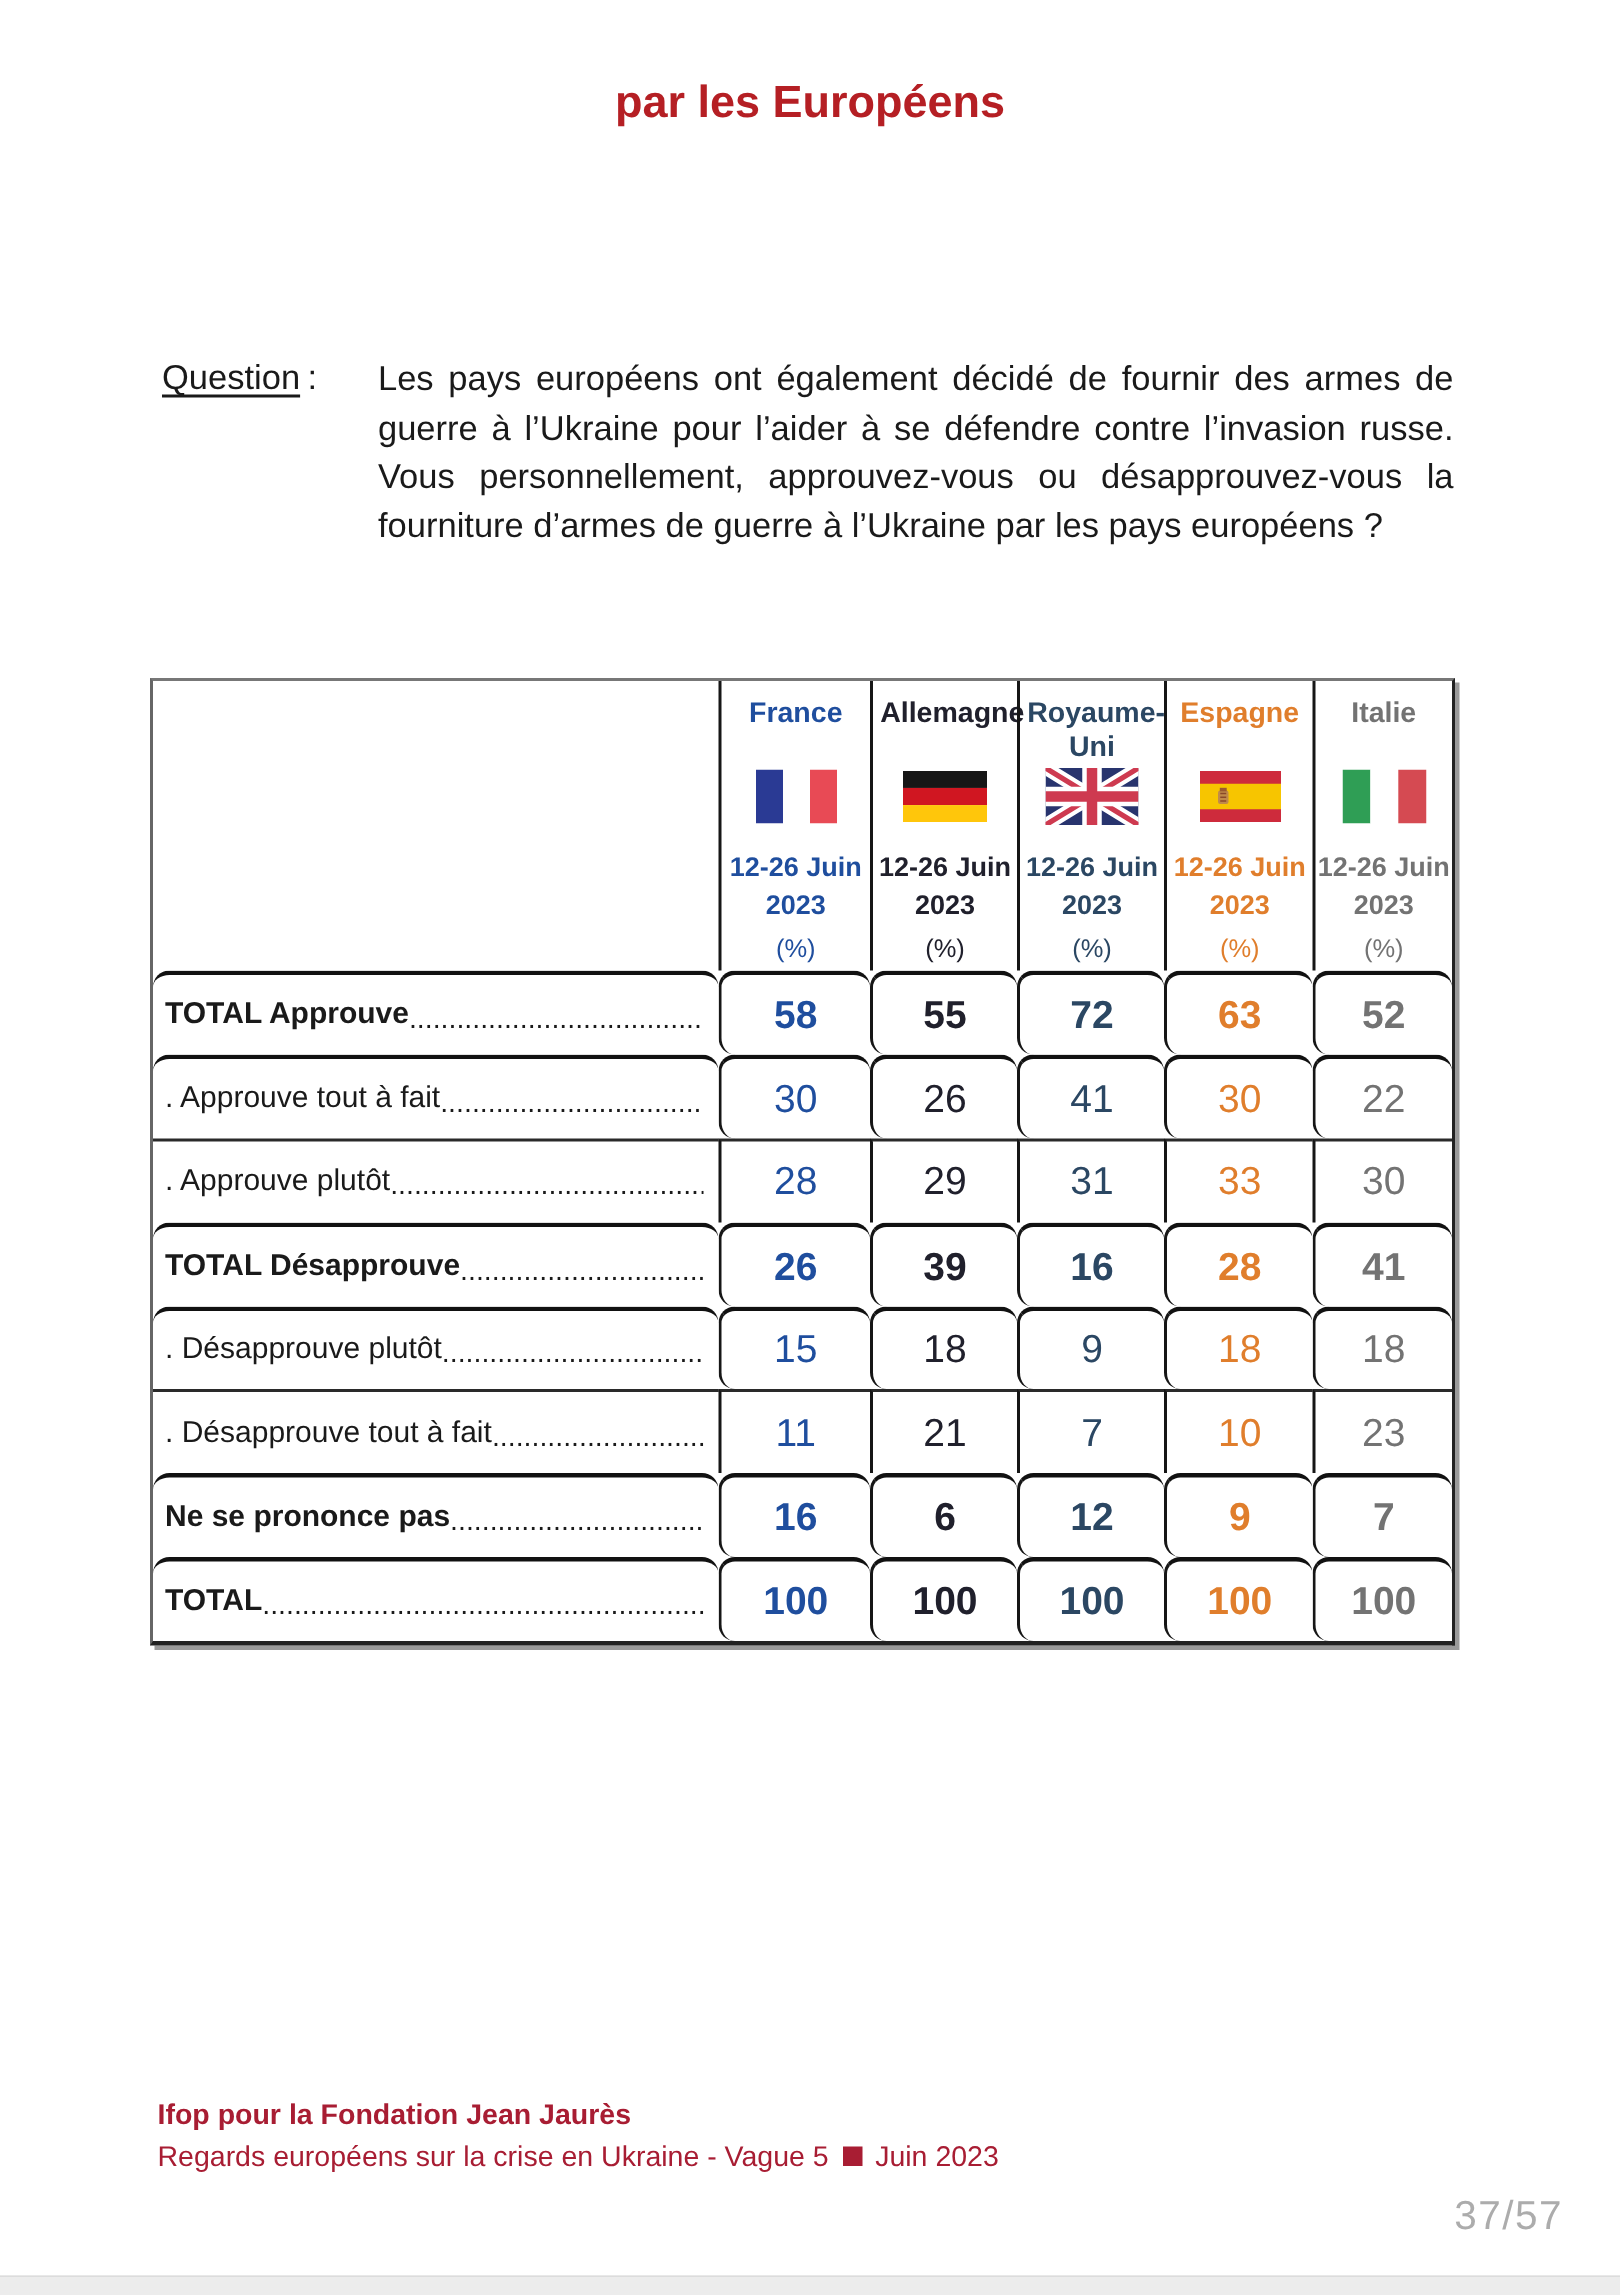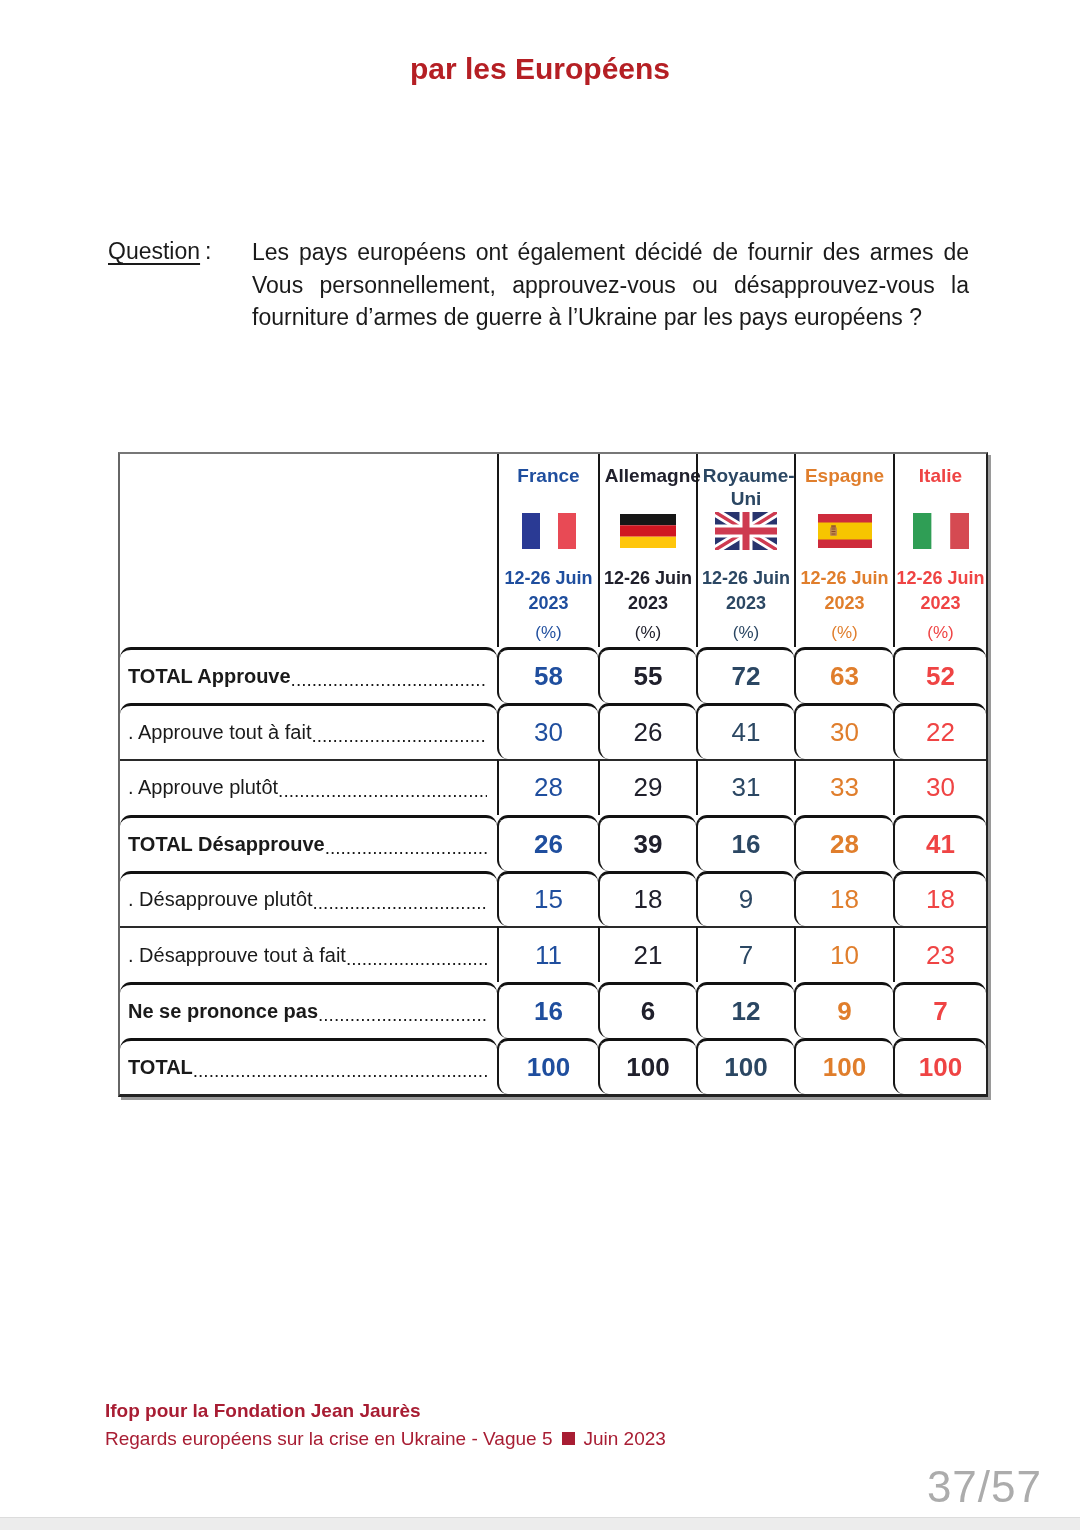--- a/index.html
+++ b/index.html
@@ -44,21 +44,21 @@
     line-height: 32.5px;
     white-space: nowrap;
     text-align: justify;
     text-align-last: justify;
   }
   .q-lines .line.last { text-align-last: left; }
 
   
   .tbl {
     position: absolute;
-    left: 118px; top: 452px;
+    left: 100px; top: 452px;
     width: 870px; height: 645px;
     display: grid;
     grid-template-columns: 377px 101px 98px 98px 99px 1fr;
     grid-template-rows: 193px repeat(8, 1fr);
     border-top: 2px solid #777;
     border-left: 2px solid #666;
     border-right: 2px solid #222;
     border-bottom: 3px solid #222;
     box-shadow: 3px 3px 0 #9a9a9a;
     background: #fff;
@@ -125,21 +125,21 @@
   .row.b .val { font-weight: 700; }
 
   
   .val { font-size: 26px; font-weight: 400; }
 
   
   .c0 { color: #1f4e9e; }
   .c1 { color: #20202c; }
   .c2 { color: #2b4763; }
   .c3 { color: #e07e2c; }
-  .c4 { color: #ef4444; }
+  .c4 { color: #737373; }
 
   
   .footer {
     position: absolute;
     left: 105px; top: 1397px;
     color: #a81d33;
     font-size: 19px;
     line-height: 28px;
   }
   .footer .f1 { font-weight: 700; }
@@ -147,21 +147,21 @@
     display: inline-block;
     width: 13px; height: 13px;
     background: #a81d33;
     margin: 0 8px 0 10px;
   }
 
   
   .page-num {
     position: absolute;
     right: 38px; top: 1462px;
-    font-size: 44px;
+    font-size: 27px;
     color: #acacac;
     letter-spacing: 1px;
   }
   .bottom-strip {
     position: absolute;
     left: 0; right: 0; bottom: 0;
     height: 13px;
     background: #ececec;
     border-top: 1px solid #dcdcdc;
   }
@@ -171,20 +171,21 @@
 
 <div class="title">
   <div>par les Européens</div>
 </div>
 
 <div class="q-label">
   <span class="u">Question</span><span class="colon">:</span>
 </div>
 <div class="q-lines">
   <div class="line">Les pays européens ont également décidé de fournir des armes de</div>
+  <div class="line">guerre à l’Ukraine pour l’aider à se défendre contre l’invasion russe.</div>
   <div class="line">Vous personnellement, approuvez-vous ou désapprouvez-vous la</div>
   <div class="line last">fourniture d’armes de guerre à l’Ukraine par les pays européens ?</div>
 </div>
 
 <div class="tbl">
 
   <div class="row">
     <div class="cell head first-col"></div>
 
     <div class="cell head head-cell c0">

